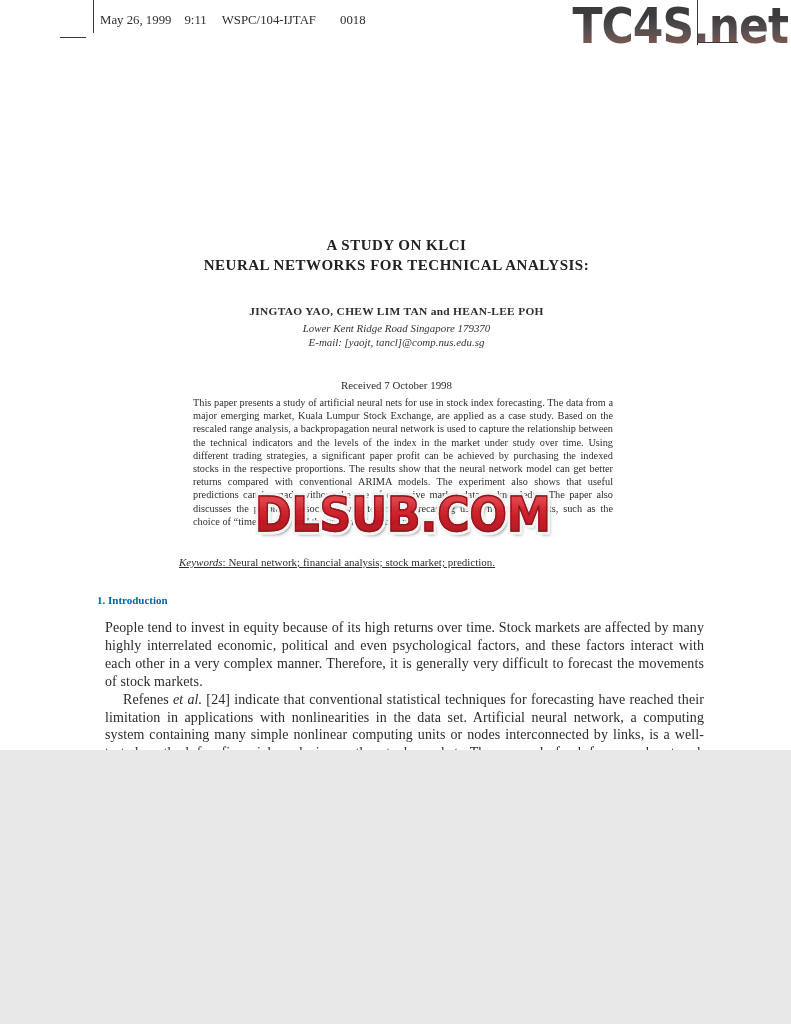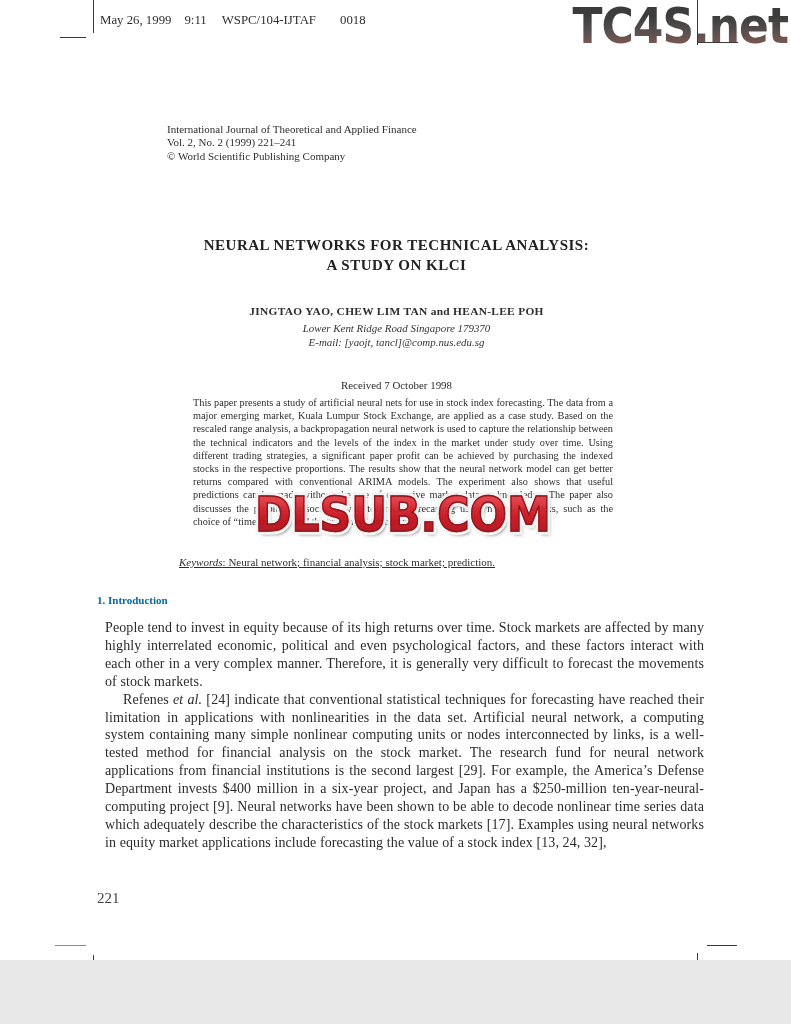--- a/index.html
+++ b/index.html
@@ -1,17 +1,17 @@
 <!DOCTYPE html>
 <html><head>
 <meta charset="utf-8">
 <style>
   html,body { margin:0; padding:0; background:#e8e8e8; }
   .page {
-    position:relative; width:791px; height:960px; background:#ffffff;
+    position:relative; width:791px; height:750px; background:#ffffff;
     font-family:"Liberation Serif", serif; color:#2b2b2b; overflow:hidden;
     margin:0 auto;
   }
   
   .mark { position:absolute; background:#3a3a3a; z-index:5; }
   .mark.light { background:#8a8a8a; }
   .m-tl-v { left:93px;  top:0;      width:1px;  height:33px; }
   .m-tl-h { left:60px;  top:37px;   width:26px; height:1px;  }
   .m-tr-v { left:697px; top:0;      width:1px;  height:45px; }
   .m-tr-h { left:697px; top:42px;   width:41px; height:1px;  }
@@ -112,29 +112,24 @@
   <div class="mark m-bl-v"></div>
   <div class="mark m-br-h"></div>
   <div class="mark m-br-v"></div>
 
   <div class="running-header">
     <span class="d">May 26, 1999</span><span class="t">9:11</span><span class="c">WSPC/104-IJTAF</span><span class="n">0018</span>
   </div>
 
   <div class="logo-tc4s">TC4S.net</div>
 
-  <div class="journal-block">
-    <div>International Journal of Theoretical and Applied Finance</div>
-    <div>Vol. 2, No. 2 (1999) 221–241</div>
-    <div>© World Scientific Publishing Company</div>
-  </div>
 
   <div class="col title">
+    <div>A STUDY ON KLCI</div>
     <div>NEURAL NETWORKS FOR TECHNICAL ANALYSIS:</div>
-    <div>A STUDY ON KLCI</div>
   </div>
 
   <div class="col authors">JINGTAO YAO, CHEW LIM TAN and HEAN-LEE POH</div>
   <div class="col affiliation">
     <div>Lower Kent Ridge Road Singapore 179370</div>
     <div>E-mail: [yaojt, tancl]@comp.nus.edu.sg</div>
   </div>
   <div class="col received">Received 7 October 1998</div>
 
   <div class="abstract">This paper presents a study of artificial neural nets for use in stock index forecasting. The data from a major emerging market, Kuala Lumpur Stock Exchange, are applied as a case study. Based on the rescaled range analysis, a backpropagation neural network is used to capture the relationship between the technical indicators and the levels of the index in the market under study over time. Using different trading strategies, a significant paper profit can be achieved by purchasing the indexed stocks in the respective proportions. The results show that the neural network model can get better returns compared with conventional ARIMA models. The experiment also shows that useful predictions can be made without the use of extensive market data or knowledge. The paper also discusses the problems associated with technical forecasting using neural networks, such as the choice of “time frames” and the “recency” problems.</div>

